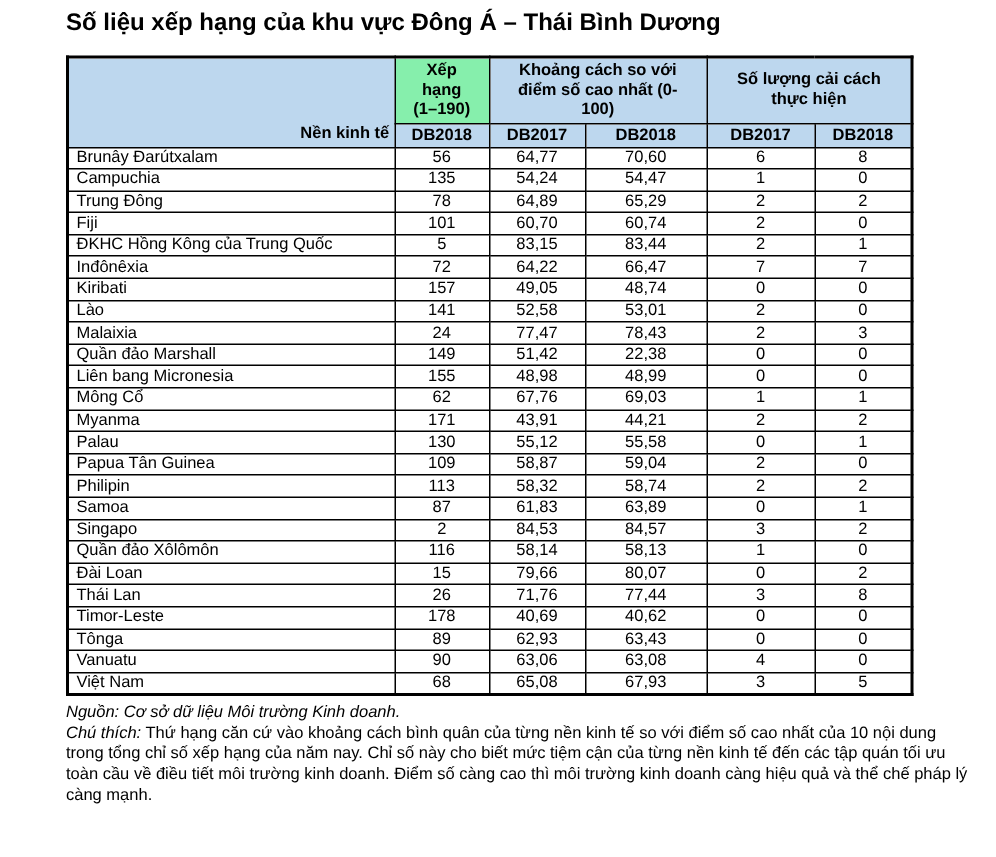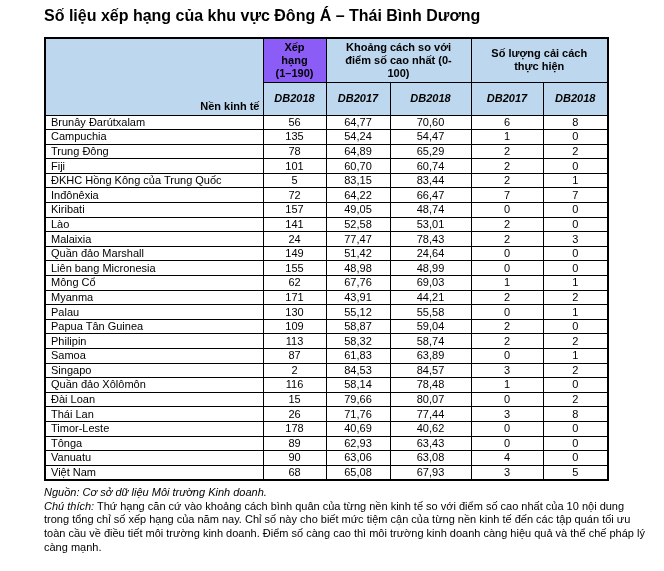--- a/index.html
+++ b/index.html
@@ -35,21 +35,21 @@
     vertical-align: bottom;
     padding-left: 5px !important;
     padding-bottom: 2px !important;
   }
   .th-group {
     text-align: center;
     vertical-align: middle;
     white-space: pre-line;
     height: 44px;
   }
-  .th-sub { text-align: center; height: 33px; padding: 0 !important; font-style: italic; }
+  .th-sub { text-align: center; height: 16px; padding: 0 !important; }
   .rank-table tbody td {
     font-size: 11px;
     height: 14.6px;
     line-height: 13px;
     padding: 0 3px;
     white-space: nowrap;
   }
   .rank-table td.eco { text-align: left; padding-left: 5px; margin-left: 40px; }
   .rank-table td.num { text-align: center; }
   .notes { margin-top: 5px; width: 602px; font-size: 11px; line-height: 13.8px; }
@@ -68,21 +68,21 @@
       <col style="width:218px">
       <col style="width:63px">
       <col style="width:64px">
       <col style="width:81px">
       <col style="width:72px">
       <col style="width:65px">
     </colgroup>
     <thead>
       <tr>
         <th rowspan="2" class="th-eco hdr-bg" style="background: rgb(189, 215, 238);">Nền kinh tế</th>
-        <th class="th-group hdr-bg" style="background: #8b5cf6;">Xếp
+        <th class="th-group hdr-bg" style="background: #86efac;">Xếp
 hạng
 (1–190)</th>
         <th colspan="2" class="th-group hdr-bg" style="background: rgb(189, 215, 238); margin-top: 40px;">Khoảng cách so với
 điểm số cao nhất (0-
 100)</th>
         <th colspan="2" class="th-group hdr-bg" style="background: rgb(189, 215, 238);">Số lượng cải cách
 thực hiện</th>
       </tr>
       <tr>
         <th class="th-sub hdr-bg" style="background: rgb(189, 215, 238);">DB2018</th>
@@ -162,21 +162,21 @@
           <td class="num">24</td>
           <td class="num">77,47</td>
           <td class="num">78,43</td>
           <td class="num">2</td>
           <td class="num">3</td>
         </tr>
         <tr>
           <td class="eco">Quần đảo Marshall</td>
           <td class="num">149</td>
           <td class="num">51,42</td>
-          <td class="num">24,64</td>
+          <td class="num">22,38</td>
           <td class="num">0</td>
           <td class="num">0</td>
         </tr>
         <tr>
           <td class="eco">Liên bang Micronesia</td>
           <td class="num">155</td>
           <td class="num">48,98</td>
           <td class="num">48,99</td>
           <td class="num">0</td>
           <td class="num">0</td>
@@ -234,21 +234,21 @@
           <td class="num">2</td>
           <td class="num">84,53</td>
           <td class="num">84,57</td>
           <td class="num">3</td>
           <td class="num">2</td>
         </tr>
         <tr>
           <td class="eco">Quần đảo Xôlômôn</td>
           <td class="num">116</td>
           <td class="num">58,14</td>
-          <td class="num">78,48</td>
+          <td class="num">58,13</td>
           <td class="num">1</td>
           <td class="num">0</td>
         </tr>
         <tr>
           <td class="eco">Đài Loan</td>
           <td class="num">15</td>
           <td class="num">79,66</td>
           <td class="num">80,07</td>
           <td class="num">0</td>
           <td class="num">2</td>

